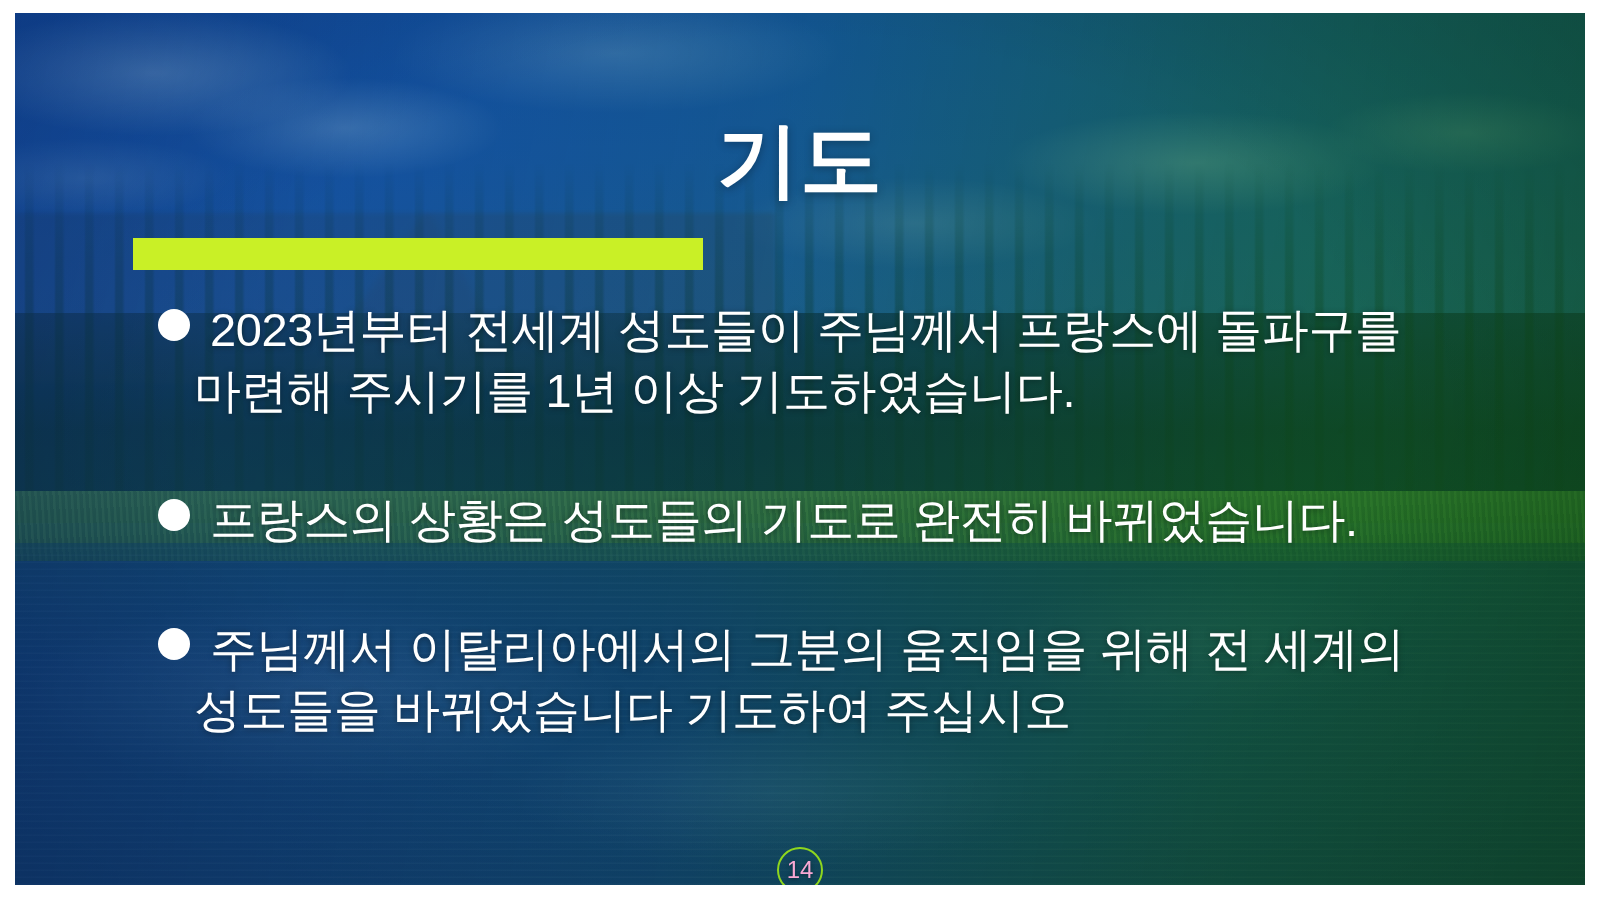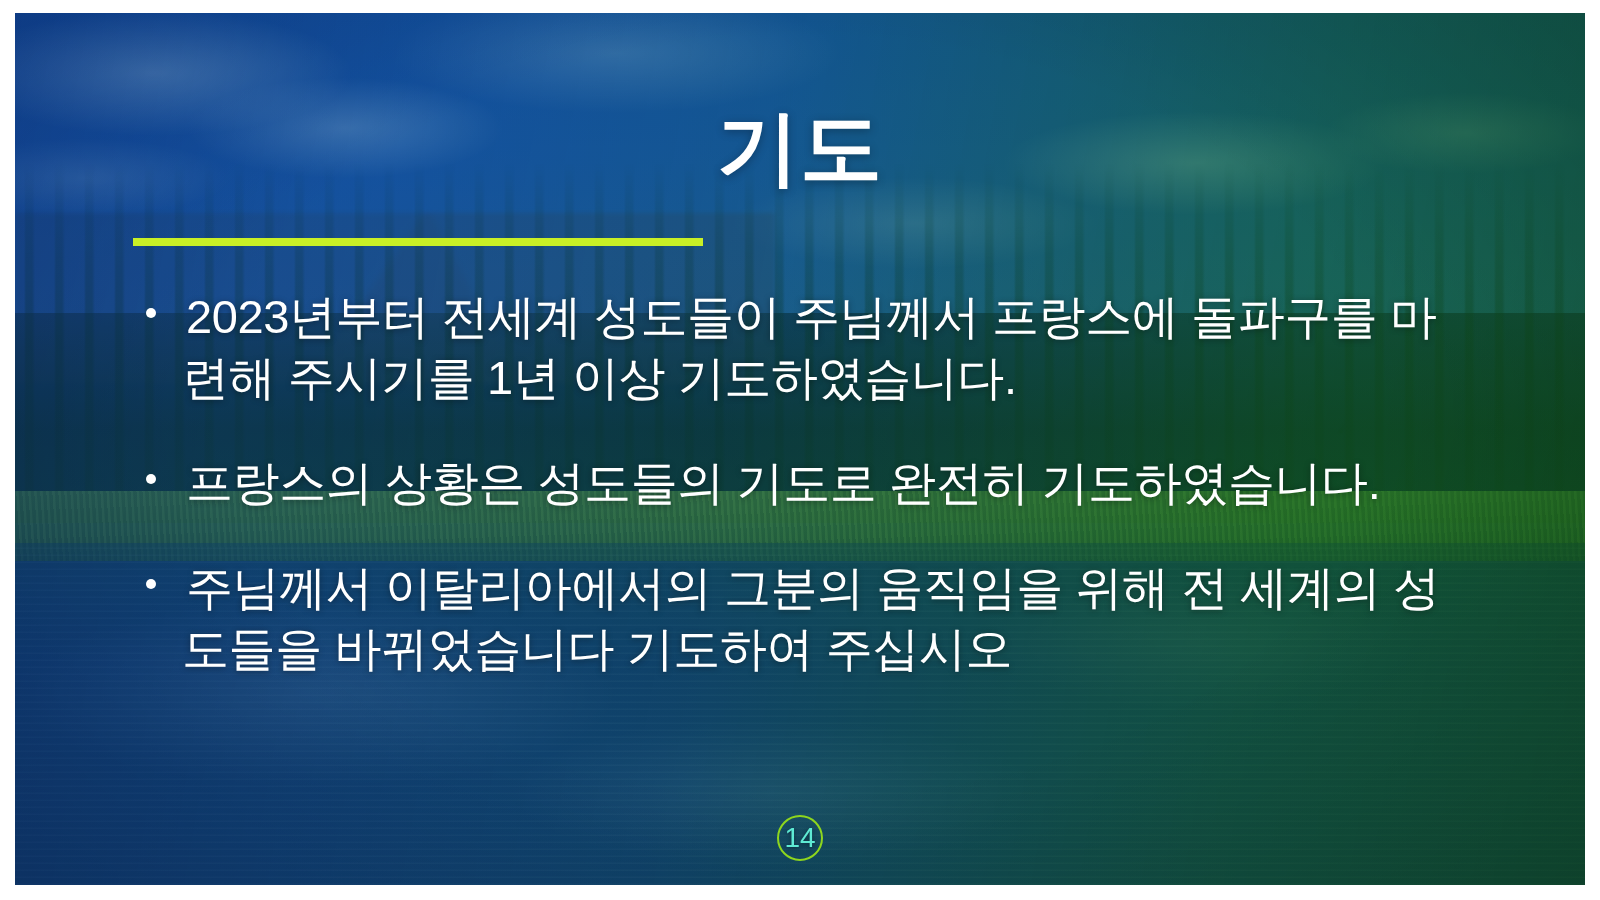--- a/index.html
+++ b/index.html
@@ -1,15 +1,15 @@
 <!DOCTYPE html>
 <html><head>
 <meta charset="utf-8">
 <style>
-  * { margin:0; padding:4px; box-sizing:border-box; }
+  * { margin:0; padding:16px; box-sizing:border-box; }
   html, body {
     width:1600px; height:900px;
     background:#ffffff;
     font-family:"Liberation Sans", sans-serif;
     overflow:hidden;
   }
 
   .slide-frame{
     position:absolute;
     left:15px; top:13px;
@@ -139,21 +139,21 @@
 
   .accent-rule{
     position:absolute;
     left:118px; top:225px;
     width:570px; height:5px;
     background:#c9f026;
   }
 
   .body-list{
     position:absolute;
-    left:118px; top:265px;
+    left:118px; top:254px;
     width:1340px;
     list-style:none;
   }
   .body-list li{
     position:relative;
     padding-left:45px;
     color:#ffffff;
     font-size:47px;
     font-weight:400;
     line-height:1.30;
@@ -164,28 +164,28 @@
   .body-list li .bullet-dot{
     position:absolute;
     left:9px; top:.55em;
     width:10px; height:10px;
     border-radius:50%;
     background:#ffffff;
   }
 
   .page-badge{
     position:absolute;
-    left:50%; top:802px;
+    left:50%; top:834px;
     transform:translateX(-50%);
     width:46px; height:46px;
     border:2.5px solid #8ed61e;
     border-radius:50%;
     display:flex; align-items:center; justify-content:center;
-    color:#5eead4;
-    font-size:28px;
+    color:#f9a8d4;
+    font-size:24px;
     font-weight:400;
     text-shadow:0 1px 4px rgba(0,0,0,.4);
   }
 </style>
 </head>
 <body>
 
 <div class="slide-frame">
 
   <div class="bg-layer bg-sky"></div>
@@ -207,21 +207,21 @@
 
     <div class="accent-rule"></div>
 
     <ul class="body-list">
       <li>
         <span class="bullet-dot"></span>
         <span>2023년부터 전세계 성도들이 주님께서 프랑스에 돌파구를 마련해 주시기를 1년 이상 기도하였습니다.</span>
       </li>
       <li>
         <span class="bullet-dot"></span>
-        <span>프랑스의 상황은 성도들의 기도로 완전히 기도하였습니다.</span>
+        <span>프랑스의 상황은 성도들의 기도로 완전히 바뀌었습니다.</span>
       </li>
       <li>
         <span class="bullet-dot"></span>
         <span>주님께서 이탈리아에서의 그분의 움직임을 위해 전 세계의 성도들을 바뀌었습니다 기도하여 주십시오</span>
       </li>
     </ul>
 
     <div class="page-badge">14</div>
 
   </div>

